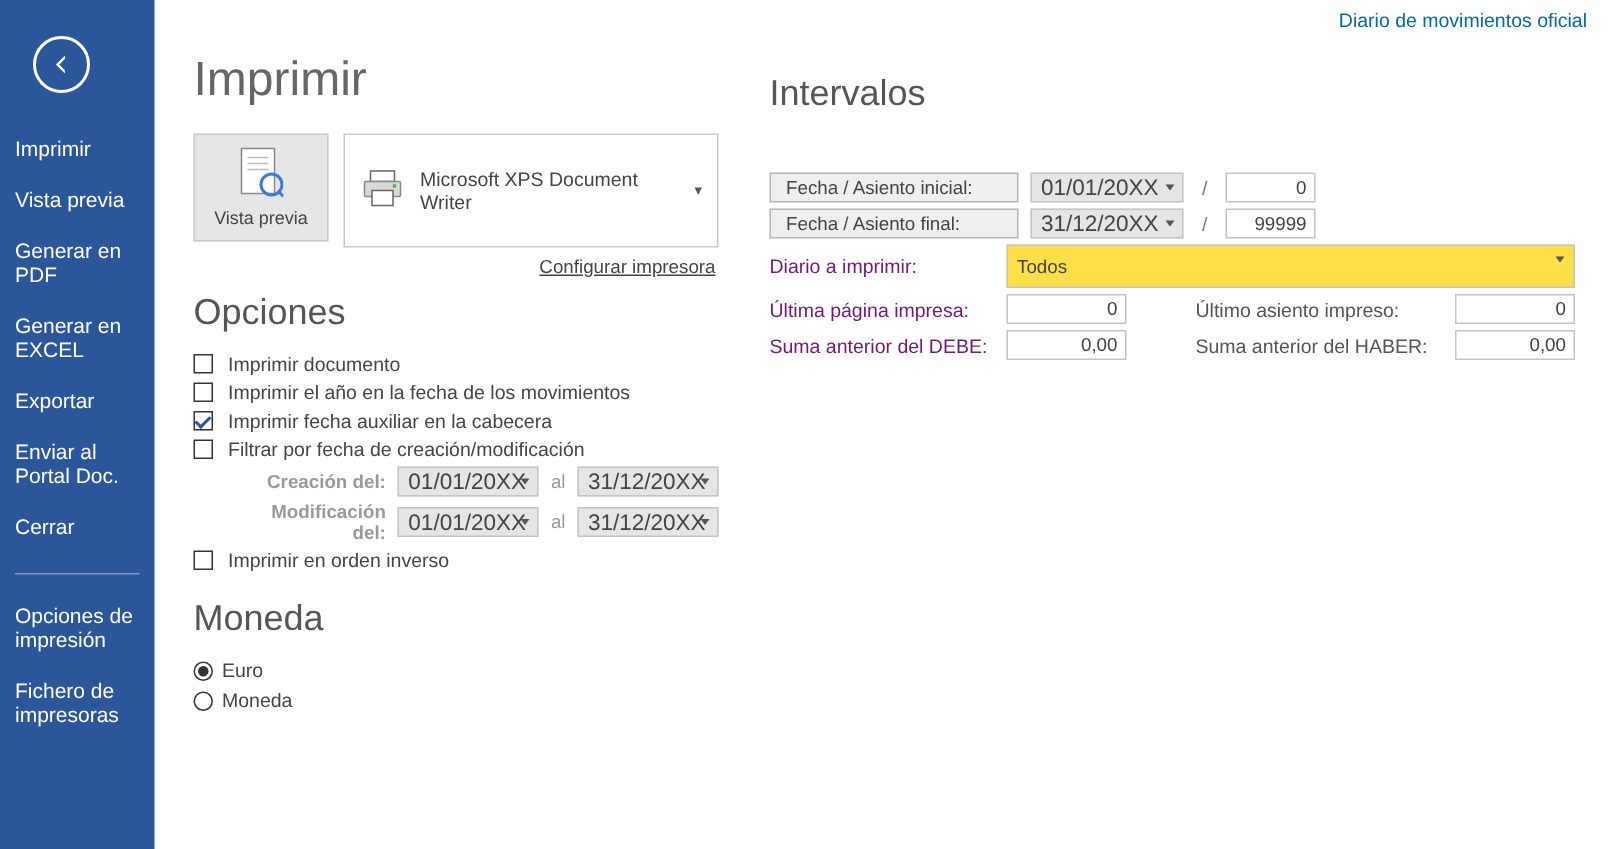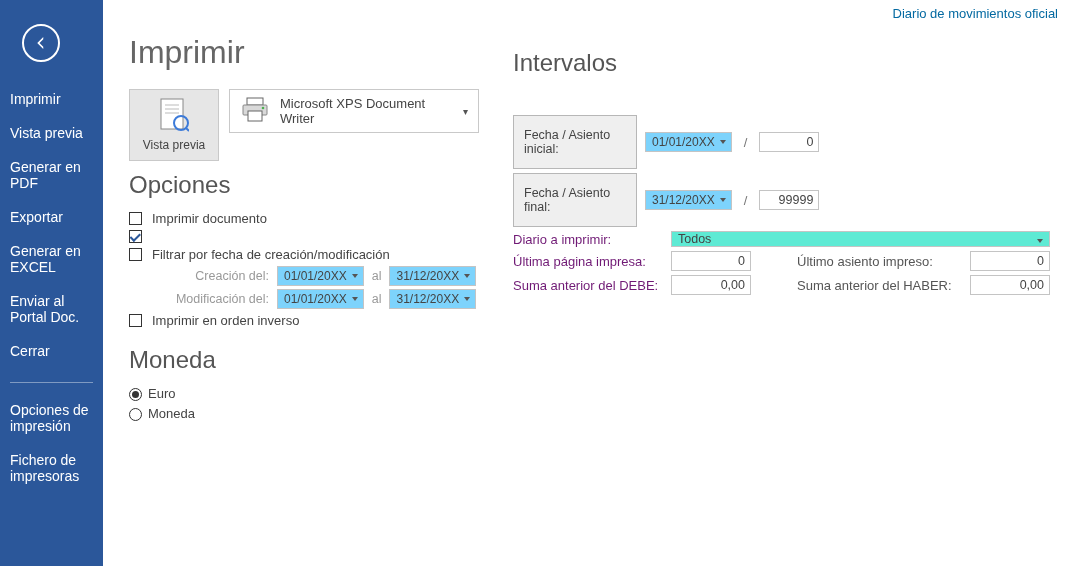--- a/index.html
+++ b/index.html
@@ -82,21 +82,21 @@
     align-items: center; justify-content: center;
     cursor: pointer;
     font-size: 12px;
   }
   .preview-btn .doc-icon {
     width: 30px; height: 36px; margin-bottom: 4px; position: relative;
   }
   .printer-box {
     flex: 1;
     border: 1px solid #c9c9c9;
-    height: 44px;
+    height: 76px;
     display: flex; align-items: center;
     padding: 0 10px;
     gap: 10px;
     cursor: pointer;
   }
   .printer-box .chev { margin-left: auto; font-size: 10px; color: #555; }
   .config-link {
     text-align: right;
     margin-top: 6px;
     font-size: 12.5px;
@@ -119,27 +119,27 @@
     content: "";
     width: 8px; height: 4px;
     border-left: 2px solid #2b579a;
     border-bottom: 2px solid #2b579a;
     transform: rotate(-45deg) translate(0,-1px);
   }
 
   
   .sub-dates { margin: 4px 0 4px 30px; font-size: 12.5px; color: #999; }
   .sub-dates .row { display: flex; align-items: center; gap: 8px; margin: 3px 0; }
-  .sub-dates .lbl { width: 110px; text-align: right; }
+  .sub-dates .lbl { width: 110px; text-align: right; font-weight: bold; }
   .date-combo {
     border: 1px solid #c4c4c4;
-    background: #7dd3fc;
+    background: #e5e5e5;
     height: 20px;
     padding: 0 16px 0 6px;
-    font-size: 12px;
+    font-size: 15px;
     color: #444;
     display: inline-flex; align-items: center;
     position: relative;
     min-width: 74px;
     cursor: pointer;
   }
   .date-combo::after {
     content: "";
     position: absolute; right: 5px; top: 7px;
     border-left: 3px solid transparent;
@@ -154,43 +154,43 @@
     display: inline-flex; align-items: center; justify-content: center;
     cursor: pointer;
   }
   .radio.checked::after { content: ""; width: 7px; height: 7px; background: #333; border-radius: 50%; }
 
   
   .iv-row { display: flex; align-items: center; gap: 8px; margin: 4px 0; font-size: 13px; }
   .iv-btn {
     border: 1px solid #b7b7b7;
     background: #efefef;
-    padding: 12px 10px;
-    width: 124px;
+    padding: 2px 10px;
+    width: 166px;
     text-align: left;
     cursor: pointer;
     font-size: 12.5px;
   }
   .iv-sep { color: #777; margin: 0 4px; }
   .txt {
     border: 1px solid #c4c4c4;
     height: 20px;
     font-size: 12.5px;
     padding: 0 5px;
     text-align: right;
     color: #444;
   }
   .txt.w60  { width: 60px; }
   .txt.w80  { width: 80px; }
   .select {
     border: 1px solid #c4c4c4;
-    height: 16px;
+    height: 29px;
     padding: 0 18px 0 6px;
     font-size: 12.5px;
-    background: #5eead4;
+    background: #fde047;
     position: relative;
     display: inline-flex; align-items: center;
     cursor: pointer;
   }
   .select::after {
     content: "";
     position: absolute; right: 6px; top: 7px;
     border-left: 3px solid transparent;
     border-right: 3px solid transparent;
     border-top: 4px solid #555;
@@ -206,22 +206,22 @@
   <div class="sidebar">
     <div class="back-btn">
       <svg viewBox="0 0 24 24">
           <path d="M15 4l-8 8 8 8v-3l-5-5 5-5z"></path>
         </svg>
     </div>
     <div class="side-items">
       <div class="side-item">Imprimir</div>
       <div class="side-item">Vista previa</div>
       <div class="side-item">Generar en PDF</div>
+      <div class="side-item">Generar en EXCEL</div>
       <div class="side-item">Exportar</div>
-      <div class="side-item">Generar en EXCEL</div>
       <div class="side-item">Enviar al Portal Doc.</div>
       <div class="side-item">Cerrar</div>
       <div class="side-sep"></div>
       <div class="side-item">Opciones de impresión</div>
       <div class="side-item">Fichero de impresoras</div>
     </div>
   </div>
 
   <div class="main">
     <div class="corner-title">Diario de movimientos oficial</div>
@@ -250,31 +250,37 @@
                 <svg width="30" height="26" viewBox="0 0 30 26">
                   <rect x="7" y="1" width="16" height="7" fill="#fff" stroke="#666"></rect>
                   <rect x="3" y="8" width="24" height="10" rx="1" fill="#d9d9d9" stroke="#888"></rect>
                   <rect x="8" y="14" width="14" height="10" fill="#fff" stroke="#666"></rect>
                   <circle cx="23" cy="11" r="1.3" fill="#4caf50"></circle>
                 </svg>
               </span>
               <span>Microsoft XPS Document Writer</span>
               <span class="chev">▾</span>
             </div>
+            <div class="config-link">Configurar impresora</div>
           </div>
         </div>
 
         <h2>Opciones</h2>
 
         <div class="chk-row">
           <span class="chk"></span>
           <span>Imprimir documento</span>
         </div>
         <div class="chk-row">
+          <span class="chk"></span>
+          <span>Imprimir el año en la fecha de los movimientos</span>
+        </div>
+        <div class="chk-row">
           <span class="chk checked"></span>
+          <span>Imprimir fecha auxiliar en la cabecera</span>
         </div>
         <div class="chk-row">
           <span class="chk"></span>
           <span>Filtrar por fecha de creación/modificación</span>
         </div>
 
         <div class="sub-dates">
           <div class="row">
             <span class="lbl">Creación del:</span>
             <span class="date-combo">01/01/20XX</span>

